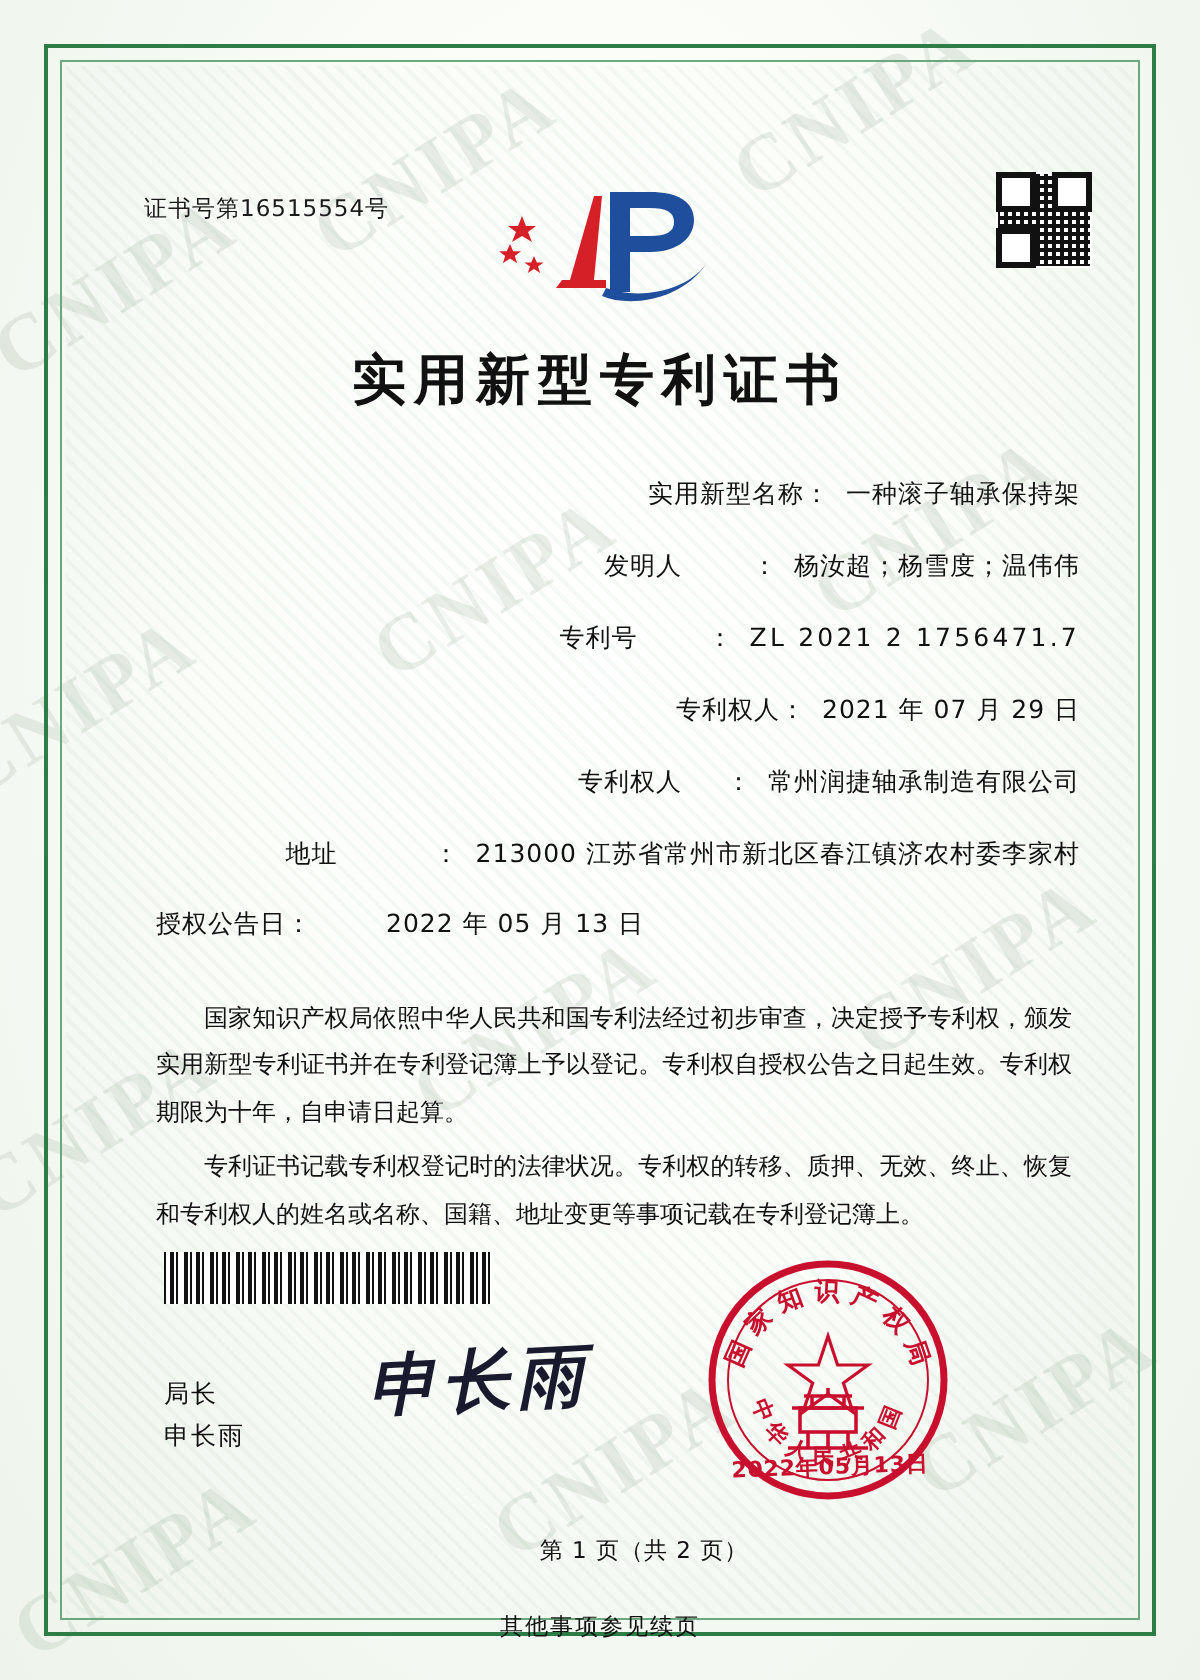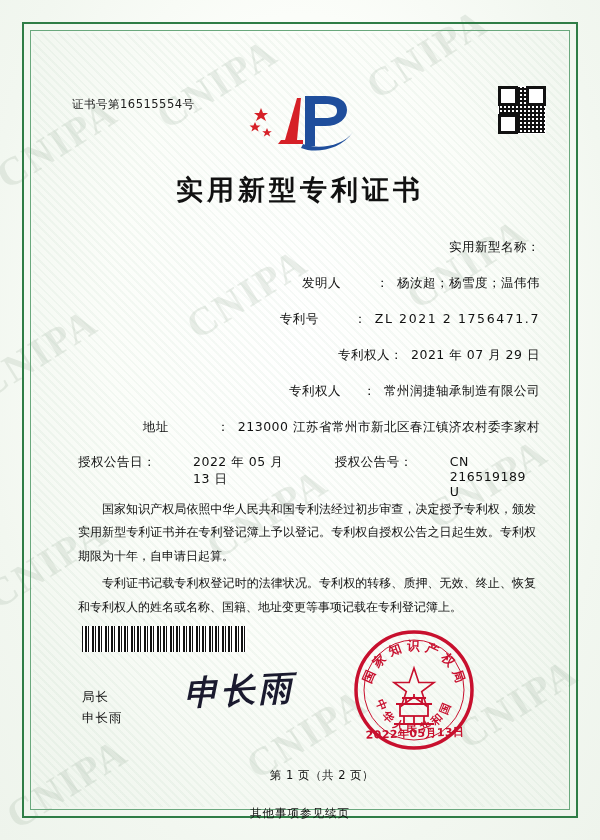--- a/index.html
+++ b/index.html
@@ -325,20 +325,21 @@
         <path d="M56 60 C70 66 96 62 108 44 C98 58 74 62 58 56 Z" fill="#1f4e9c"></path>
       </svg>
     </div>
 
     <div class="title">实用新型专利证书</div>
 
     <div class="fields">
 
       <div class="field-row">
         <span class="f-label">实用新型名称：</span>
+        <span class="f-value">一种滚子轴承保持架</span>
       </div>
 
       <div class="field-row">
         <span class="f-label spread">发明人</span>
         <span class="f-label">：</span>
         <span class="f-value">杨汝超；杨雪度；温伟伟</span>
       </div>
 
       <div class="field-row">
         <span class="f-label spread">专利号</span>
@@ -360,24 +361,20 @@
       <div class="field-row">
         <span class="f-label spread">地址</span>
         <span class="f-label">：</span>
         <span class="f-value">213000 江苏省常州市新北区春江镇济农村委李家村</span>
       </div>
 
       <div class="row-two">
         <span class="cell">
           <span class="f-label">授权公告日：</span>
           <span class="f-value">2022 年 05 月 13 日</span>
-        </span>
-        <span class="cell second">
-          <span class="f-label">授权公告号：</span>
-          <span class="f-value">CN 216519189 U</span>
         </span>
       </div>
 
     </div>
 
     <div class="paragraphs">
       <p>国家知识产权局依照中华人民共和国专利法经过初步审查，决定授予专利权，颁发实用新型专利证书并在专利登记簿上予以登记。专利权自授权公告之日起生效。专利权期限为十年，自申请日起算。</p>
       <p>专利证书记载专利权登记时的法律状况。专利权的转移、质押、无效、终止、恢复和专利权人的姓名或名称、国籍、地址变更等事项记载在专利登记簿上。</p>
     </div>
 

